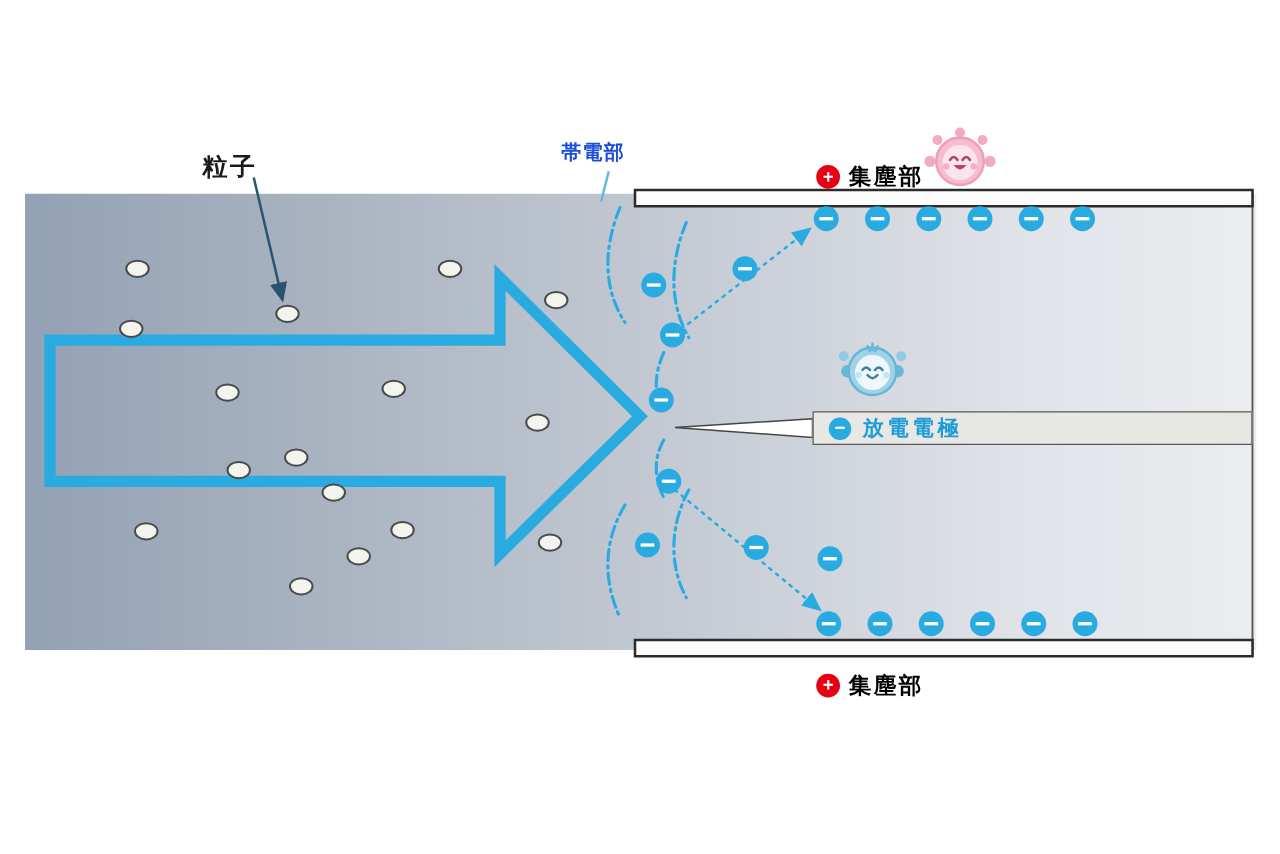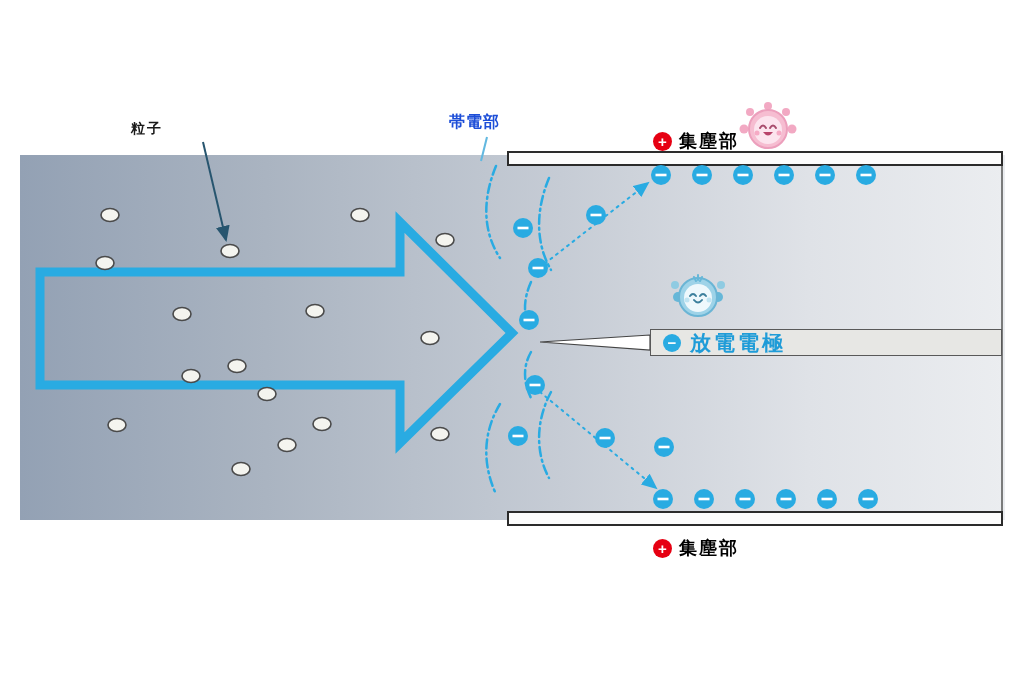--- a/index.html
+++ b/index.html
@@ -6,40 +6,40 @@
   .stage{
     position:relative;width:1024px;height:683px;overflow:hidden;background:#ffffff;
     font-family:"Liberation Sans","DejaVu Sans",sans-serif;
   }
   .duct-band{
     position:absolute;left:20px;top:155px;width:985px;height:365px;
     background:linear-gradient(90deg,#93a1b4 0%,#aab4c1 25%,#c6ccd5 55%,#dfe2e7 80%,#ebedf0 100%);
   }
   .overlay-svg{position:absolute;left:0;top:0;}
   .diagram-label{position:absolute;font-weight:bold;white-space:nowrap;}
-  .particle-label{left:131px;top:120px;color:#1a1a1a;font-size:14px;letter-spacing:2px;}
+  .particle-label{left:162px;top:120px;color:#1a1a1a;font-size:20px;letter-spacing:2px;}
   .charging-label{left:449px;top:112px;color:#1d4ed8;font-size:16px;letter-spacing:1px;}
   .label-row{position:absolute;display:flex;align-items:center;gap:7px;}
   .collecting-top{left:653px;top:129px;}
   .collecting-bottom{left:653px;top:536px;}
   .plus-badge{
     width:19px;height:19px;border-radius:50%;background:#e60012;color:#ffffff;
     font-weight:bold;font-size:15px;display:flex;align-items:center;justify-content:center;line-height:1;
   }
   .red-label{color:#000000;font-weight:bold;font-size:18px;letter-spacing:2px;}
   .electrode-box{
     position:absolute;left:650px;top:329px;width:352px;height:27px;box-sizing:border-box;
     display:flex;align-items:center;gap:9px;padding-left:12px;
     background:#e7e7e4;border:1.5px solid #595959;
   }
   .minus-badge{
     width:18px;height:18px;border-radius:50%;background:#29abe2;color:#ffffff;
     font-weight:bold;font-size:15px;display:flex;align-items:center;justify-content:center;line-height:1;
   }
-  .electrode-label{color:#1f9cd8;font-weight:bold;font-size:21px;letter-spacing:3px;}
+  .electrode-label{color:#1f9cd8;font-weight:bold;font-size:17px;letter-spacing:3px;}
   .mascot{position:absolute;}
 </style>
 </head>
 <body>
 
 <div class="stage">
 
   <div class="duct-band"></div>
 
   <svg class="overlay-svg" width="1024" height="683" viewBox="0 0 1024 683">

